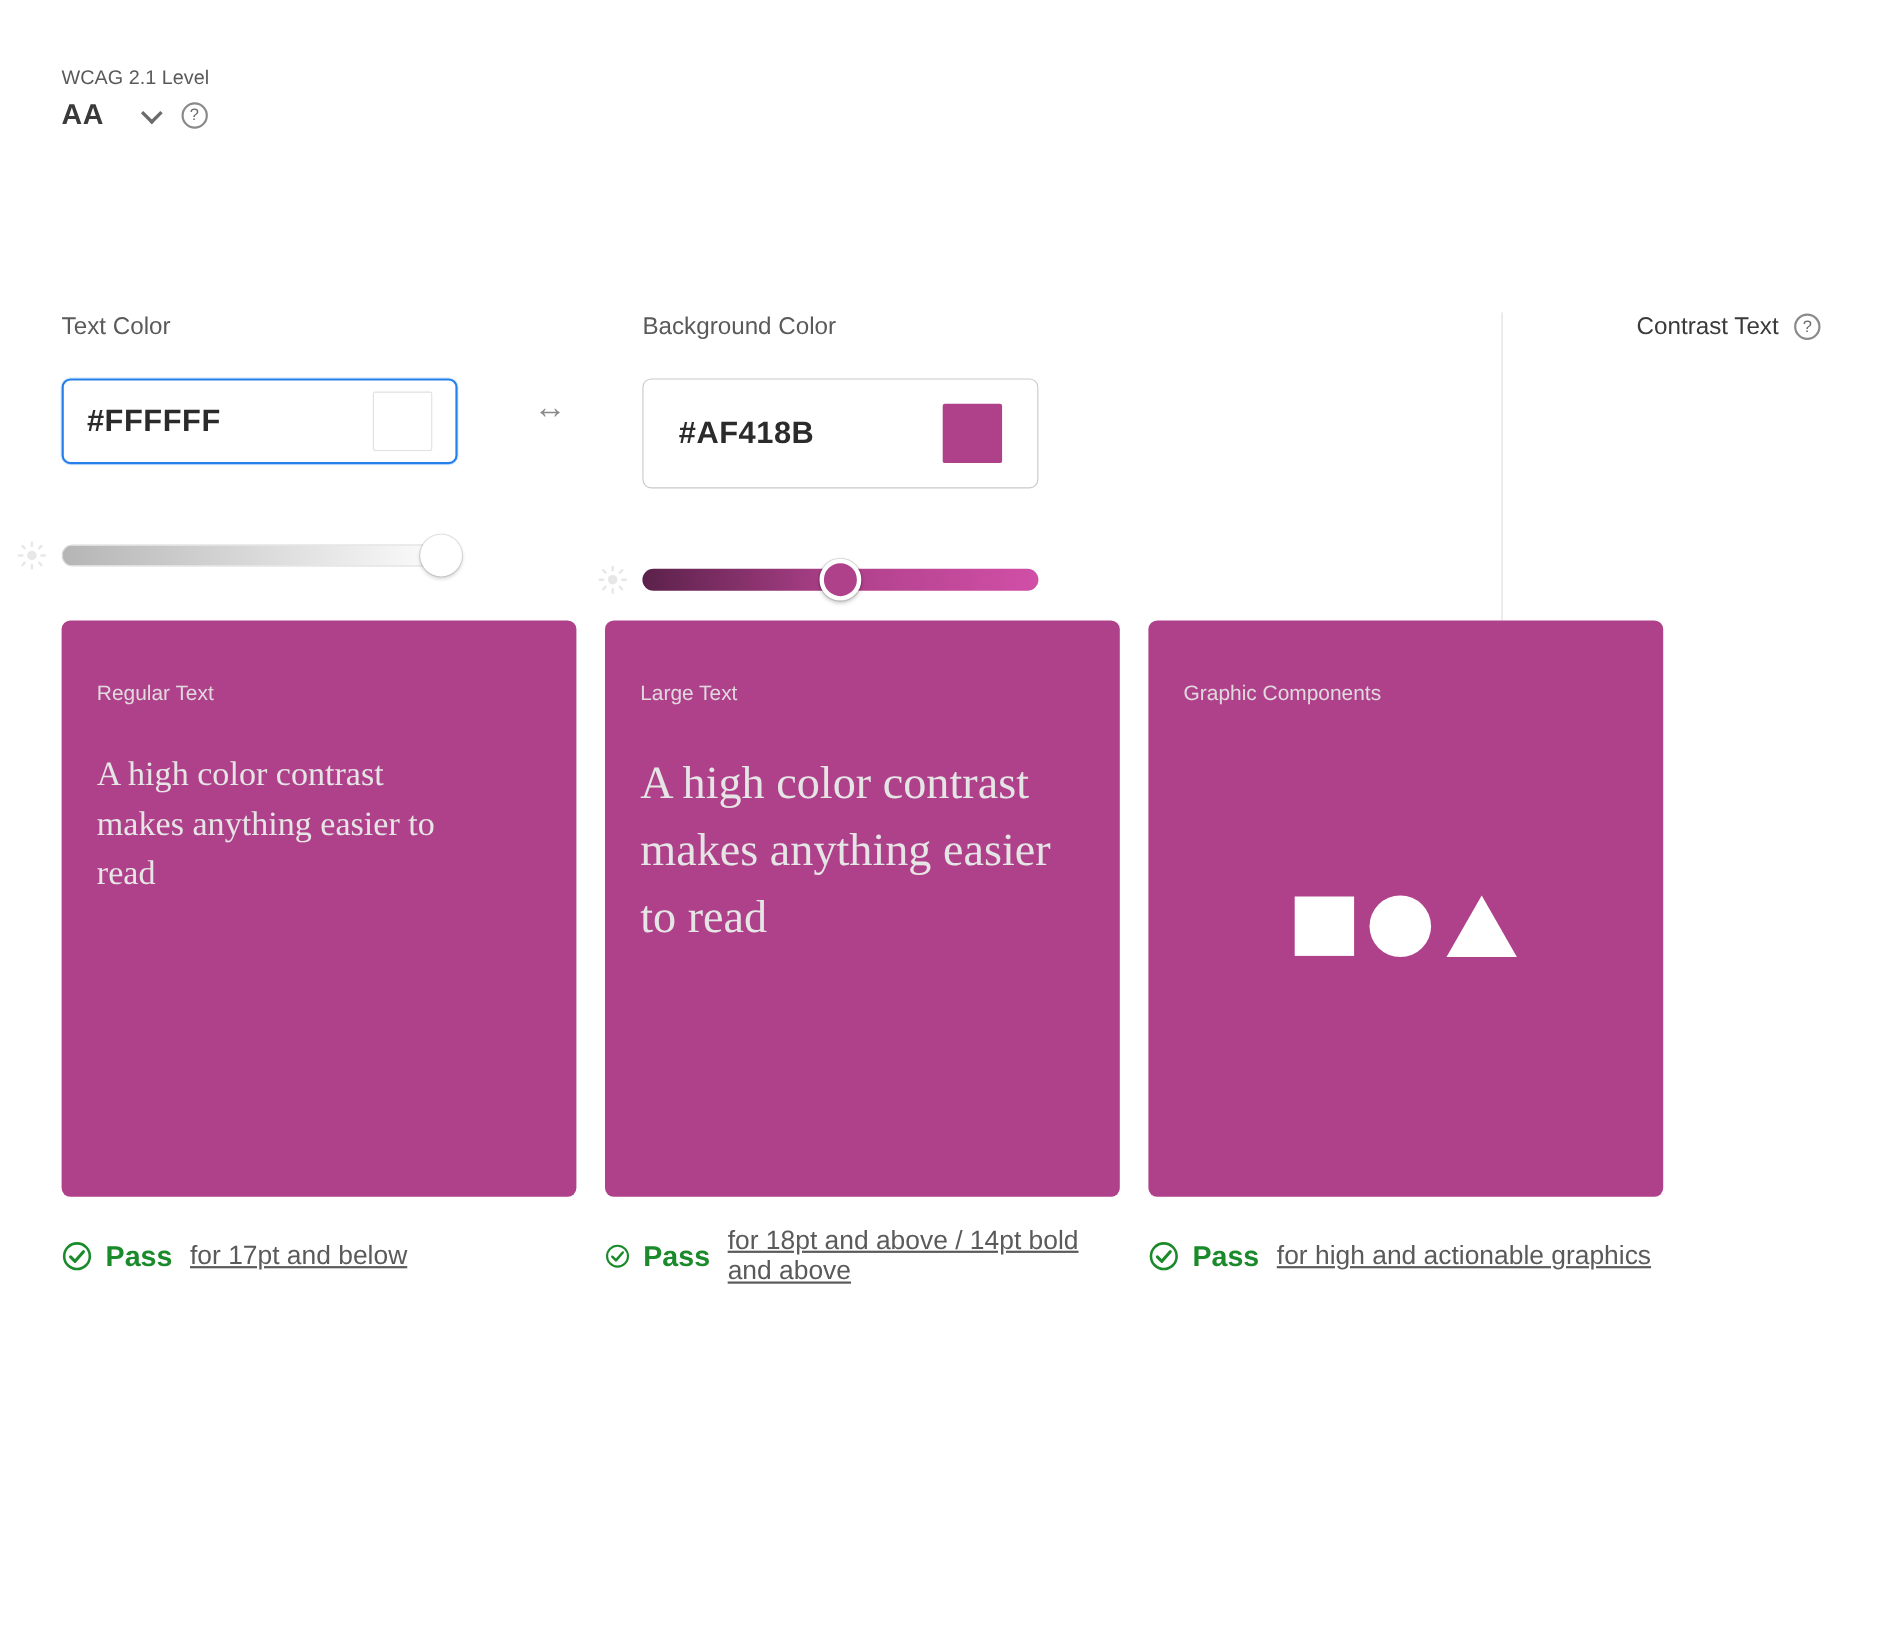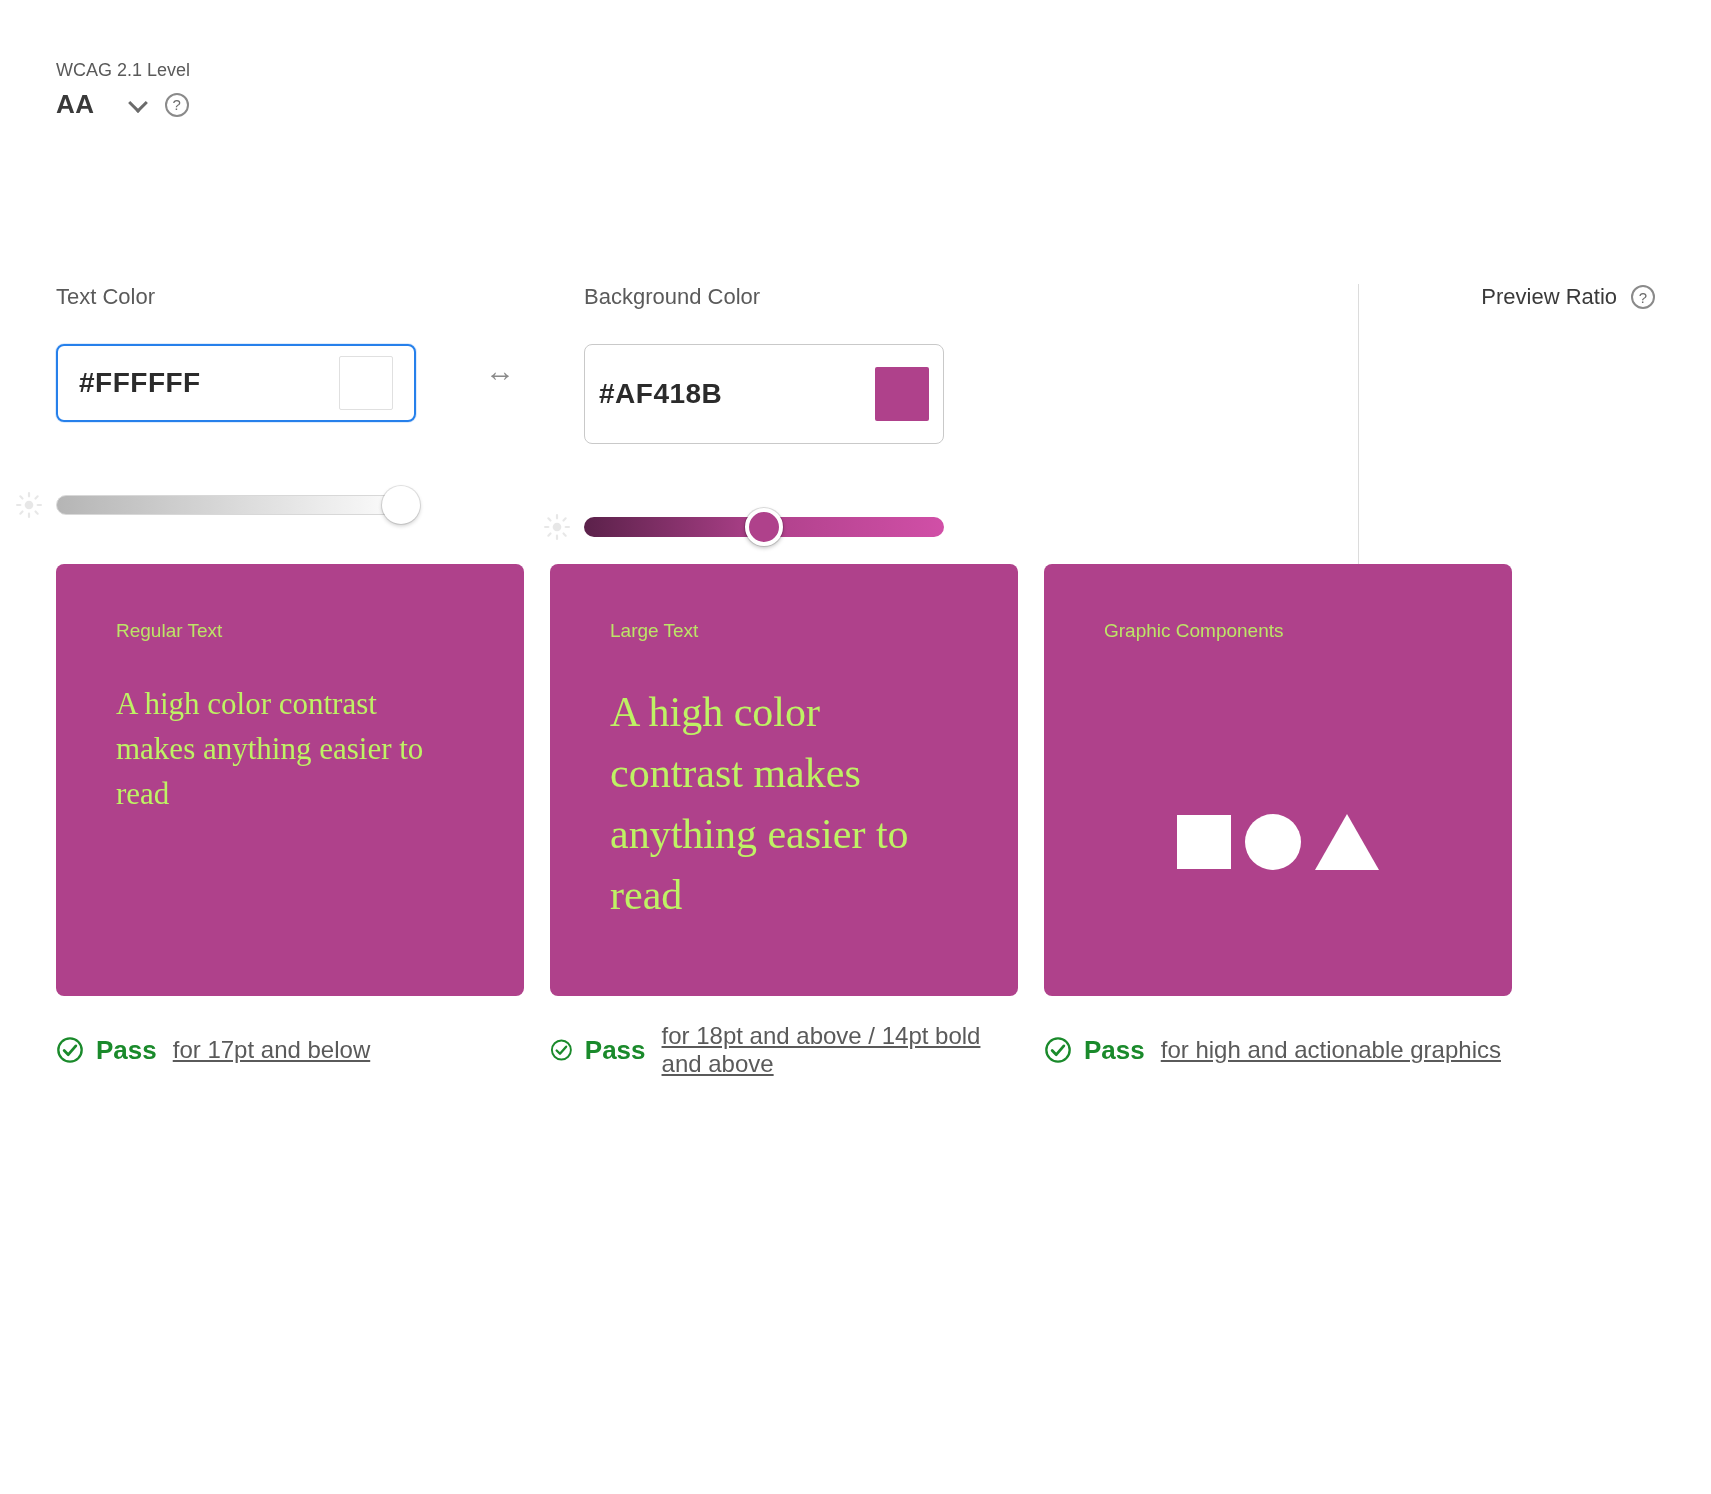--- a/index.html
+++ b/index.html
@@ -16,21 +16,21 @@
   .chev { width: 14px; height: 14px; border-right: 3px solid #6b6b6b; border-bottom: 3px solid #6b6b6b; transform: rotate(45deg); margin-top: -4px; }
   .help-circle { width: 24px; height: 24px; border: 2px solid #8a8a8a; border-radius: 50%; display: flex; align-items: center; justify-content: center; font-size: 15px; color: #6b6b6b; cursor: pointer; }
   .import-btn { display: flex; align-items: center; gap: 16px; border: 1px solid #d0d0d0; background: #fafafa; border-radius: 6px; padding: 14px 24px; font-size: 22px; color: #4b4b4b; cursor: pointer; }
   .import-icon svg { display: block; }
 
   
   .mid { display: flex; gap: 64px; margin-top: 164px; }
   .color-cols { flex: 1; display: flex; gap: 64px; align-items: flex-start; }
   .color-col { width: 360px; }
   .col-label { font-size: 22px; color: #5a5a5a; margin-bottom: 34px; }
-  .color-input { display: flex; align-items: center; justify-content: space-between; border: 1px solid #c9c9c9; border-radius: 8px; padding: 22px 14px; width: 360px; background: #fff; }
+  .color-input { display: flex; align-items: center; justify-content: space-between; border: 1px solid #c9c9c9; border-radius: 8px; padding: 22px 32px; width: 360px; background: #fff; }
   .color-input.focused { border: 2px solid #2680eb; padding: 10px 21px; box-shadow: 0 0 0 1px rgba(38,128,235,0.15); }
   .hex-text { font-size: 28px; font-weight: 600; color: #2b2b2b; letter-spacing: 0.5px; outline: none; min-width: 120px; }
   .swatch { width: 54px; height: 54px; border-radius: 2px; border: 1px solid #e0e0e0; }
   .swatch.white { background: #ffffff; }
   .swatch.bg { background: #AF418B; border: none; }
   .swap-col { width: 40px; display: flex; align-items: center; justify-content: center; margin-top: 70px; }
   .swap-icon { font-size: 30px; color: #8a8a8a; cursor: pointer; user-select: none; }
 
   
   .slider-wrap { display: flex; align-items: center; gap: 14px; margin-top: 70px; margin-left: -40px; }
@@ -46,21 +46,21 @@
   .divider { width: 1px; background: #dcdcdc; height: 280px; margin-left: 30px; }
   .ratio-block { margin-left: 58px; }
   .ratio-head { display: flex; align-items: center; gap: 14px; font-size: 22px; color: #3a3a3a; margin-bottom: 20px; }
   .ratio-row { display: flex; align-items: center; gap: 18px; }
   .ratio-val { font-size: 64px; font-weight: 600; color: #2b2b2b; letter-spacing: 1px; }
   .pass-check { width: 30px; height: 30px; }
 
   
   .preview-label { font-size: 22px; color: #5a5a5a; margin-top: 160px; margin-bottom: 42px; }
   .cards { display: flex; gap: 26px; }
-  .card { width: 468px; height: 432px; border-radius: 8px; padding: 56px 60px 40px; color: #bef264; }
+  .card { width: 468px; height: 524px; border-radius: 8px; padding: 56px 32px 40px; color: #e5e5e5; }
   .card.regular, .card.large, .card.graphic { background: #AF418B; }
   .card-sub { font-size: 19px; opacity: .92; margin-bottom: 40px; }
   .sample { font-family: Georgia, "Times New Roman", serif; line-height: 1.45; }
   .sample.small { font-size: 31px; max-width: 310px; }
   .sample.big { font-size: 42px; max-width: 380px; }
   .shapes { display: flex; gap: 14px; align-items: center; justify-content: center; height: 320px; }
   .sq { width: 54px; height: 54px; background: #fff; }
   .ci { width: 56px; height: 56px; border-radius: 50%; background: #fff; }
   .tr { width: 0; height: 0; border-left: 32px solid transparent; border-right: 32px solid transparent; border-bottom: 56px solid #fff; }
 
@@ -146,21 +146,21 @@
             <div class="thumb thumb-bg"></div>
           </div>
         </div>
       </div>
     </div>
 
     <div class="divider"></div>
 
     <div class="ratio-block">
       <div class="ratio-head">
-        <span>Preview Ratio</span>
+        <span>Contrast Text</span>
         <span class="help-circle">?</span>
       </div>
     </div>
   </div>
 
   <div class="cards">
     <div class="card regular">
       <div class="card-sub">Regular Text</div>
       <div class="sample small">A high color contrast makes anything easier to read</div>
     </div>

